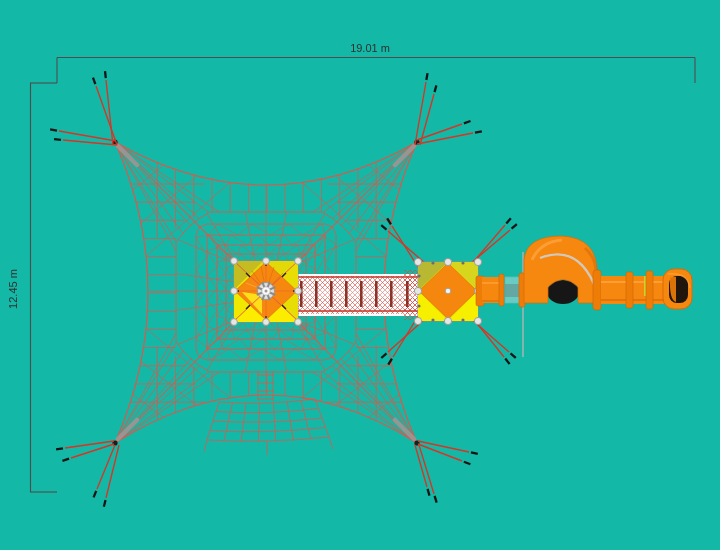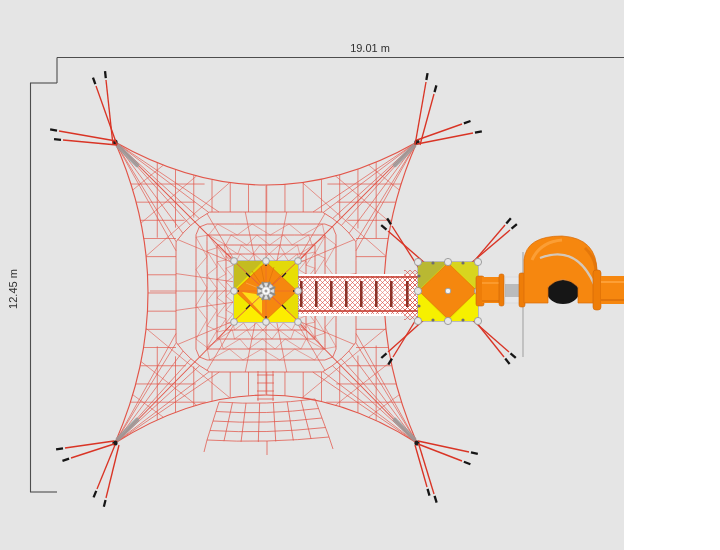--- a/index.html
+++ b/index.html
@@ -1,16 +1,16 @@
 <!DOCTYPE html>
 <html style="--net_red: #e25549; --rope_red: #d93425; --dim_gray: #4d4d4d; --label_gray: #2f2f2f; --platform_yellow: #f0e60a; --platform_olive: #c2bb22; --equipment_orange: #f6870f; --flange_orange: #ee7d08; --orange_shadow: #d96c08; --opening_black: #161616; --post_gray: #e6e6e6; --mast_gray: #9a9a9a; --hatch_red: #d6453a; --bar_dark_red: #7c1b10; --section_gray: #b3b3b3; --clear_tube_gray: #c3c8cc;"><head>
 <meta charset="utf-8">
 <style>
   html,body{margin:0;padding:0;background:#fff;}
-  #stage{position:relative;width:624px;height:550px;background:#e5e5e5;overflow:hidden;
+  #stage{position:relative;width:720px;height:550px;background:#14b8a6;overflow:hidden;
          font-family:"Liberation Sans","DejaVu Sans",sans-serif;}
   svg{display:block;}
   text{font:11px "Liberation Sans","DejaVu Sans",sans-serif;fill:var(--label_gray);}
   .dim{stroke:var(--dim_gray);stroke-width:1.1;}
   .edge{stroke:var(--net_red);stroke-width:1.15;fill:none;}
   .ring{stroke:var(--net_red);stroke-width:.85;fill:none;opacity:.95;}
   .zig{stroke:var(--net_red);stroke-width:.6;opacity:.8;}
   .spoke{stroke:var(--net_red);stroke-width:.75;opacity:.85;}
   .spoke2{stroke:var(--net_red);stroke-width:1.05;}
   .fan{stroke:var(--net_red);stroke-width:.75;opacity:.9;}

